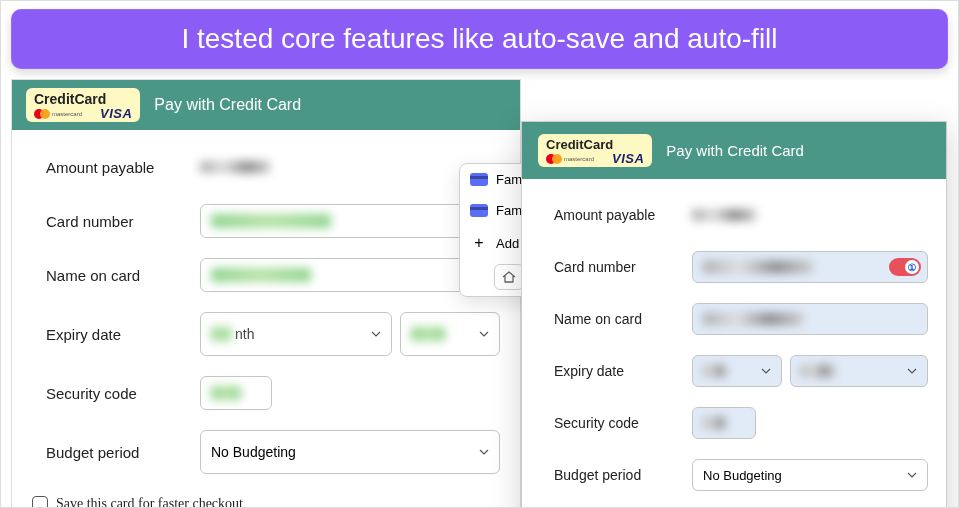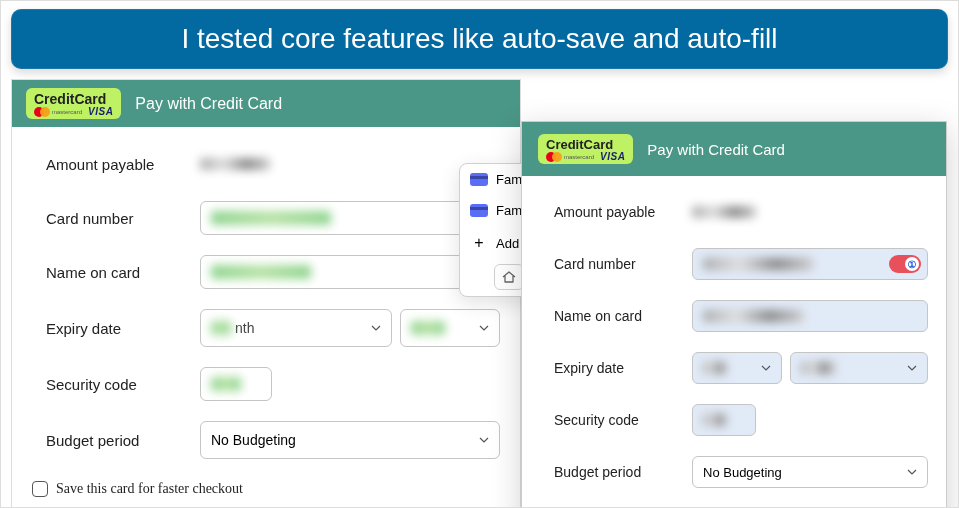--- a/index.html
+++ b/index.html
@@ -7,54 +7,54 @@
   font-family: -apple-system, BlinkMacSystemFont, "Segoe UI", Arial, sans-serif;
   background: #fff;
   width: 959px;
   height: 508px;
   position: relative;
   overflow: hidden;
   border: 1px solid #ddd;
 }
 .banner {
   margin: 8px 10px 10px 10px;
-  background: #0369a1;
+  background: #8b5cf6;
   color: #fff;
   border-radius: 10px;
   box-shadow: 0 4px 10px rgba(0,0,0,0.15), inset 0 0 0 1px rgba(255,255,255,0.1);
   text-align: center;
   padding: 14px 20px;
   font-size: 28px;
   font-weight: 500;
 }
 .card-header {
   background: #4a9687;
   color: #fff;
   display: flex;
   align-items: center;
   padding: 8px 14px;
   gap: 14px;
 }
 .cc-logo {
-  background: #bef264;
+  background: #fef9c3;
   border-radius: 6px;
   padding: 4px 8px 2px 8px;
   display: flex;
   flex-direction: column;
   align-items: flex-start;
   line-height: 1;
 }
 .cc-logo .t1 { font-weight: 700; color: #222; font-size: 14px; }
 .cc-logo .row2 { display: flex; align-items: center; gap: 6px; margin-top: 1px; }
 .mc { display: flex; align-items: center; gap: 2px; }
 .mc .circles { position: relative; width: 16px; height: 10px; }
 .mc .c1 { position: absolute; left: 0; top: 0; width: 10px; height: 10px; border-radius: 50%; background: #eb001b; }
 .mc .c2 { position: absolute; left: 6px; top: 0; width: 10px; height: 10px; border-radius: 50%; background: #f79e1b; opacity: 0.95; }
 .mc .lbl { font-size: 6px; color: #555; }
-.visa { font-weight: 800; font-style: italic; color: #1a1f71; font-size: 10px; letter-spacing: 0.5px; }
+.visa { font-weight: 800; font-style: italic; color: #1a1f71; font-size: 13px; letter-spacing: 0.5px; margin-left: 12px; }
 .hdr-title { font-size: 16px; font-weight: 500; }
 
 .panel-left {
   position: absolute;
   left: 10px;
   top: 78px;
   width: 510px;
   border: 1px solid #ddd;
   background: #fff;
 }
@@ -72,21 +72,21 @@
   display: flex;
   align-items: center;
   position: relative;
 }
 .finput.sm { flex: 0 0 72px; }
 .blur-g { filter: blur(5px); background: linear-gradient(90deg, #8fd48f, #b6e2a5, #8fd48f); height: 14px; width: 80px; border-radius: 2px; }
 .blur-gy { filter: blur(5px); background: linear-gradient(90deg, #aaa, #ddd, #888, #ccc); height: 12px; width: 80px; border-radius: 2px; }
 .sel { display: flex; gap: 8px; flex: 1; }
 .select {
   flex: 1;
-  height: 38px;
+  height: 44px;
   border: 1px solid #c5c5c5;
   border-radius: 6px;
   padding: 0 28px 0 10px;
   background: #fff;
   font-size: 14px;
   display: flex;
   align-items: center;
   position: relative;
 }
 .select .chev, .finput .chev {

